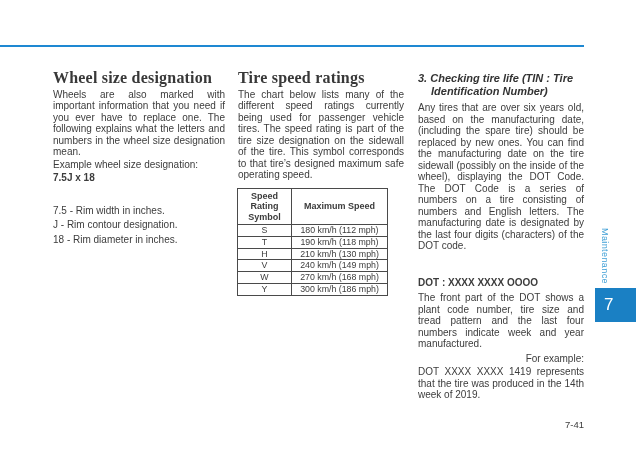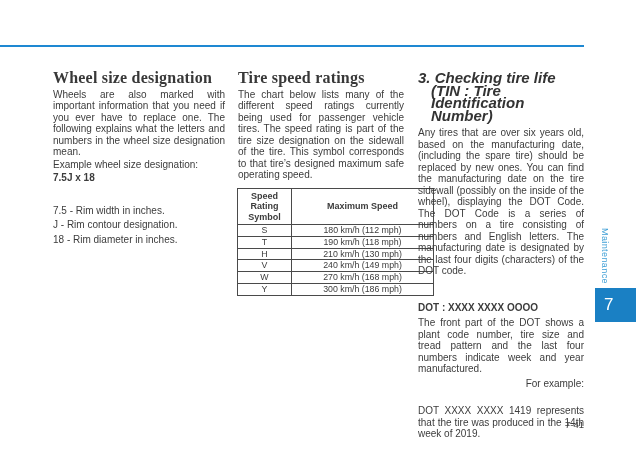--- a/index.html
+++ b/index.html
@@ -10,40 +10,40 @@
   .top-rule{position:absolute;left:0;top:45px;width:584px;height:2px;background:#1e88d2;}
   .col{position:absolute;top:72px;text-align:justify;font-size:10px;line-height:11.5px;hyphens:auto;}
   .col-left{left:53px;width:172px;}
   .col-mid{left:238px;width:166px;}
   .col-right{left:418px;width:166px;}
   .serif-heading{
     font-family:"Liberation Serif", serif;font-size:16px;font-weight:bold;
     margin:0 0 5px 0;color:#383838;letter-spacing:0.2px;text-align:left;
   }
   .italic-heading{
-    font-size:15px;font-weight:bold;font-style:italic;color:#333;
+    font-size:11px;font-weight:bold;font-style:italic;color:#333;
     margin:0 0 5px 0;padding-left:13px;text-indent:-13px;text-align:left;line-height:12.5px;
   }
   p{margin:0;}
   .example-label{margin-top:1px;}
   .bold-line{font-weight:bold;font-size:10px;margin-top:2px;text-align:left;}
   .item-list{margin-top:20px;text-align:left;}
   .item-list div{line-height:14.5px;}
   .speed-table{
-    border-collapse:collapse;width:197px;margin-top:7px;margin-left:-1px;
+    border-collapse:collapse;width:151px;margin-top:7px;margin-left:-1px;
     text-align:center;color:#3c3c3c;table-layout:fixed;
   }
   .speed-table th,.speed-table td{border:1px solid #4a4a4a;padding:0;}
   .speed-table th{font-size:9px;line-height:10.5px;font-weight:bold;padding:2px 1px;}
   .speed-table th:first-child{width:51px;}
   .speed-table td{font-size:8.8px;line-height:10.8px;height:10.8px;}
   .dot-code{font-weight:bold;font-size:10px;margin-top:25px;text-align:left;}
   .para2{margin-top:4px;}
   .for-example{margin-top:3px;text-align:right;}
-  .para3{margin-top:16px;}
+  .para3{margin-top:2px;}
   .tab-label{
     position:absolute;left:600px;top:228px;height:58px;
     writing-mode:vertical-rl;font-size:9px;color:#3f9fd6;letter-spacing:0.4px;
   }
   .chapter-box{
     position:absolute;left:595px;top:288px;width:41px;height:34px;background:#1a80c4;
   }
   .chapter-box span{
     display:block;color:#ffffff;font-size:17px;line-height:34px;padding-left:9px;
   }

